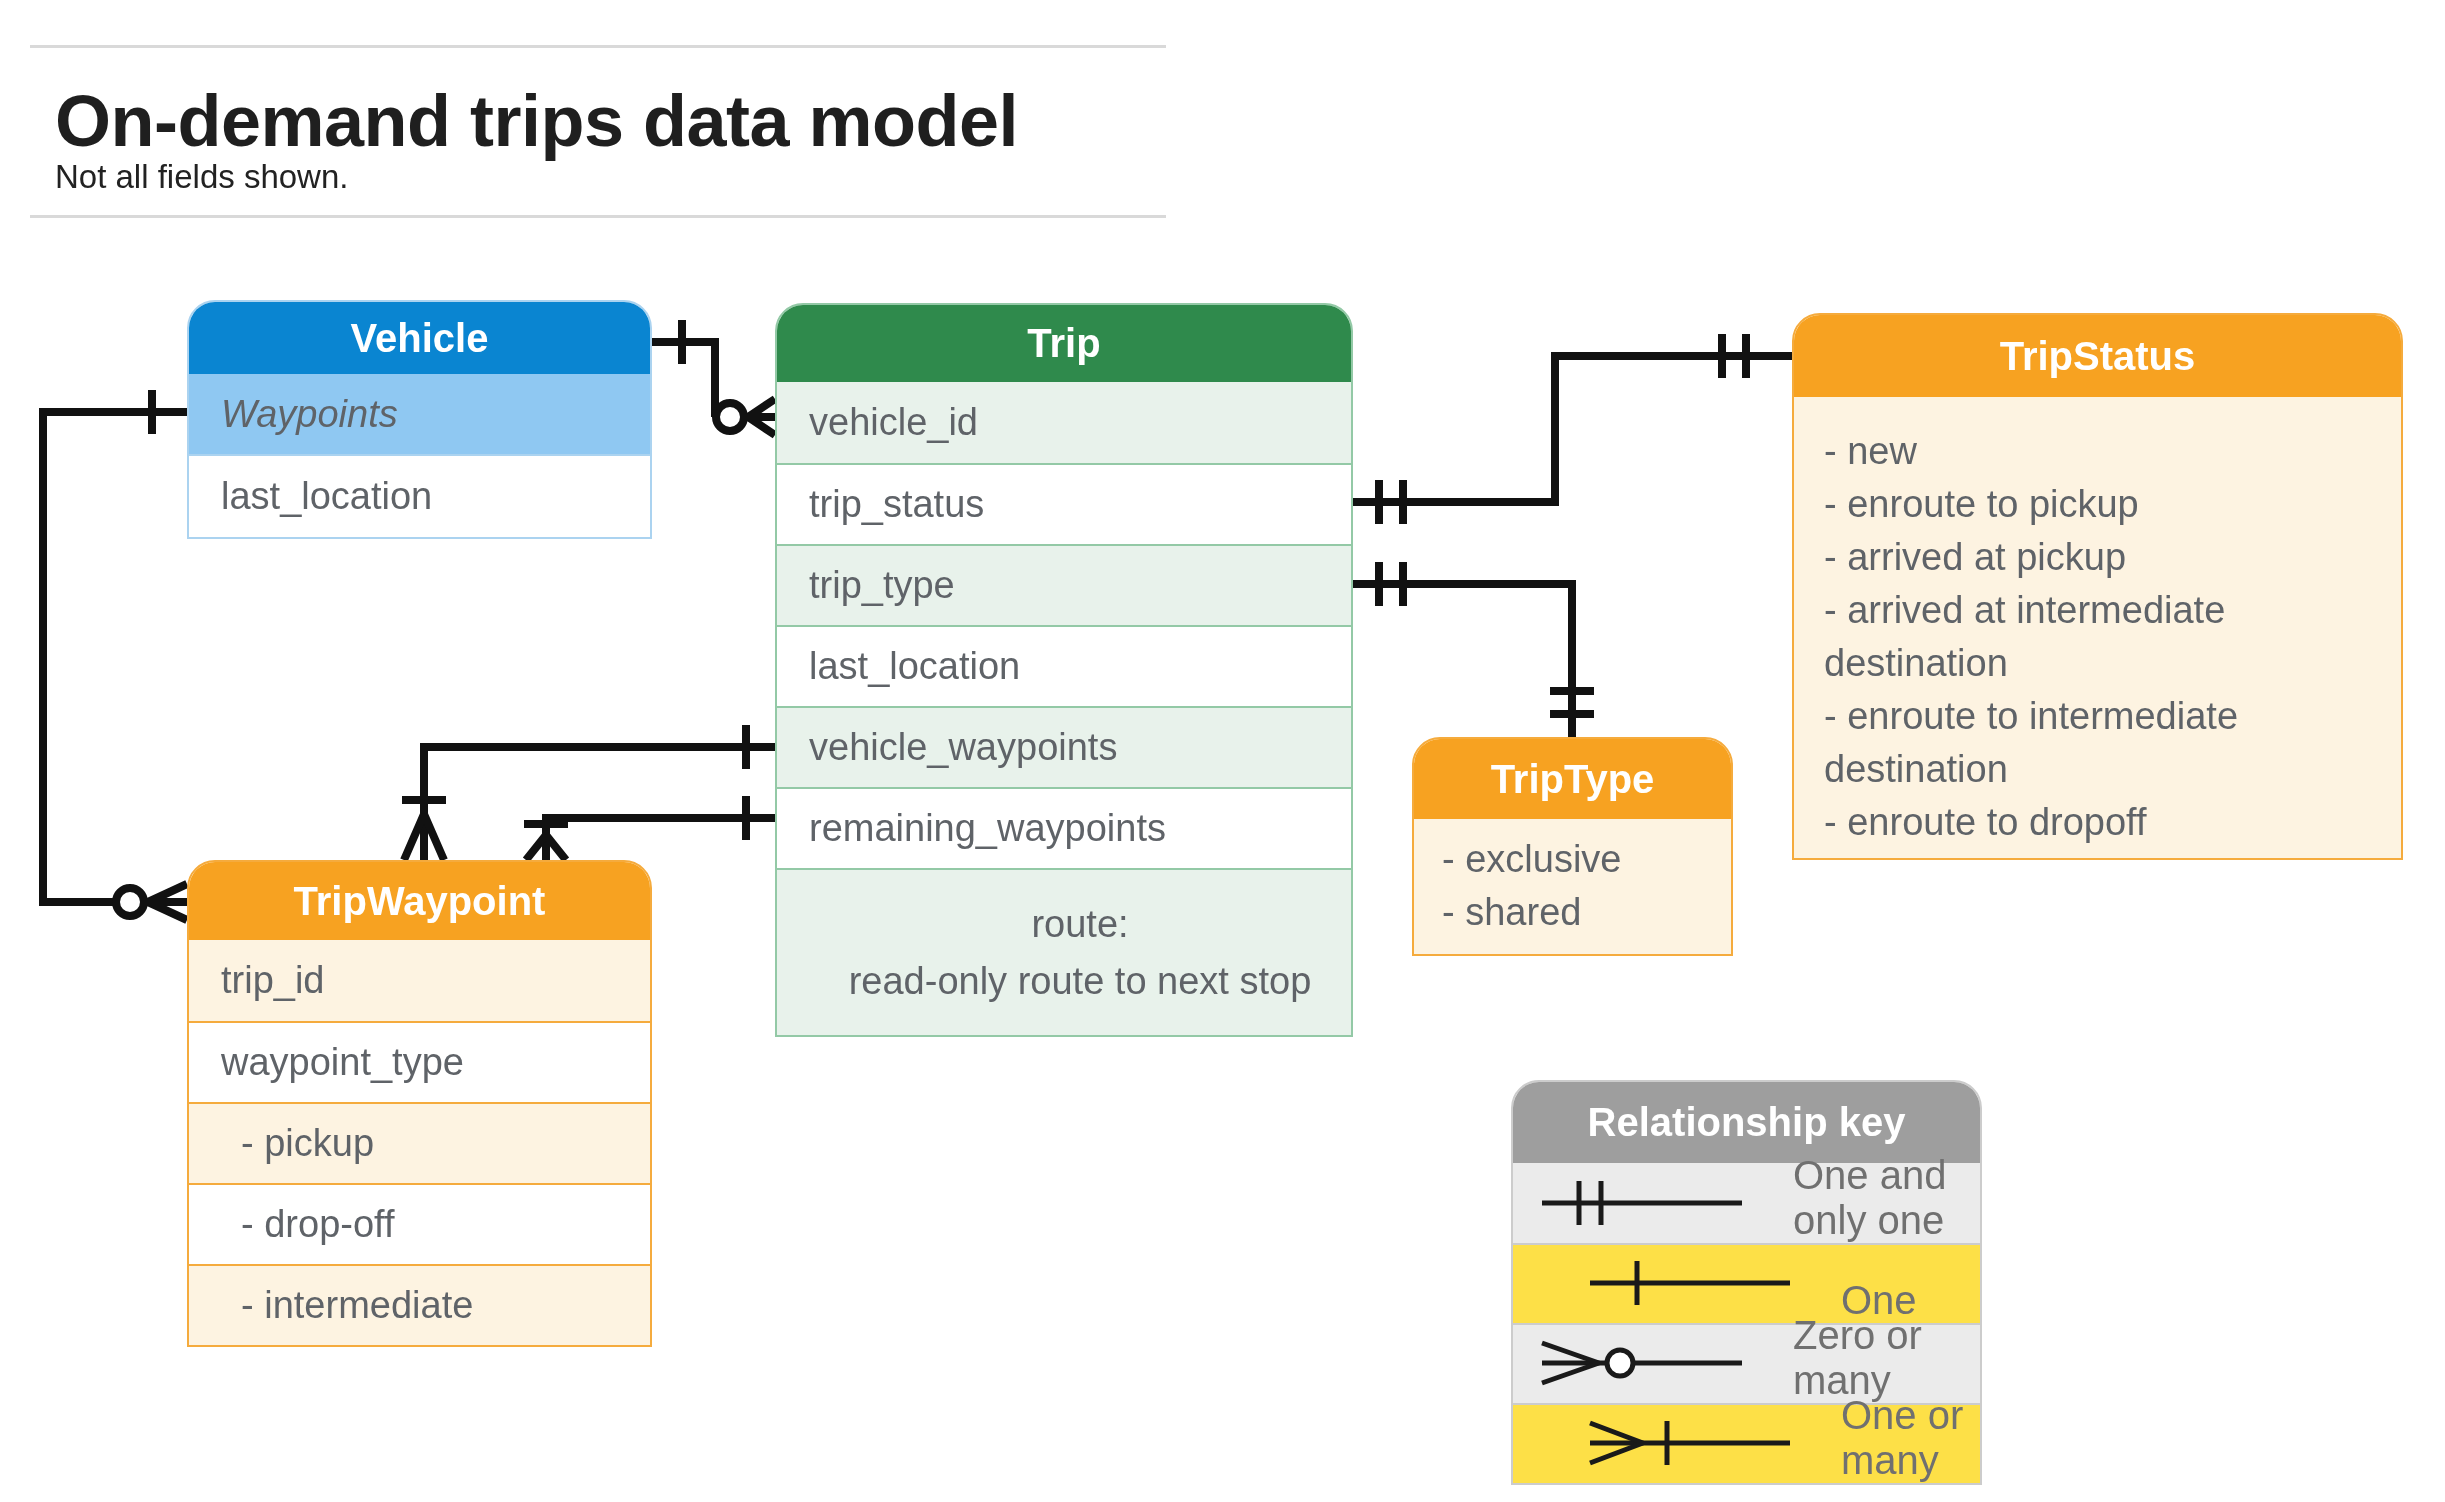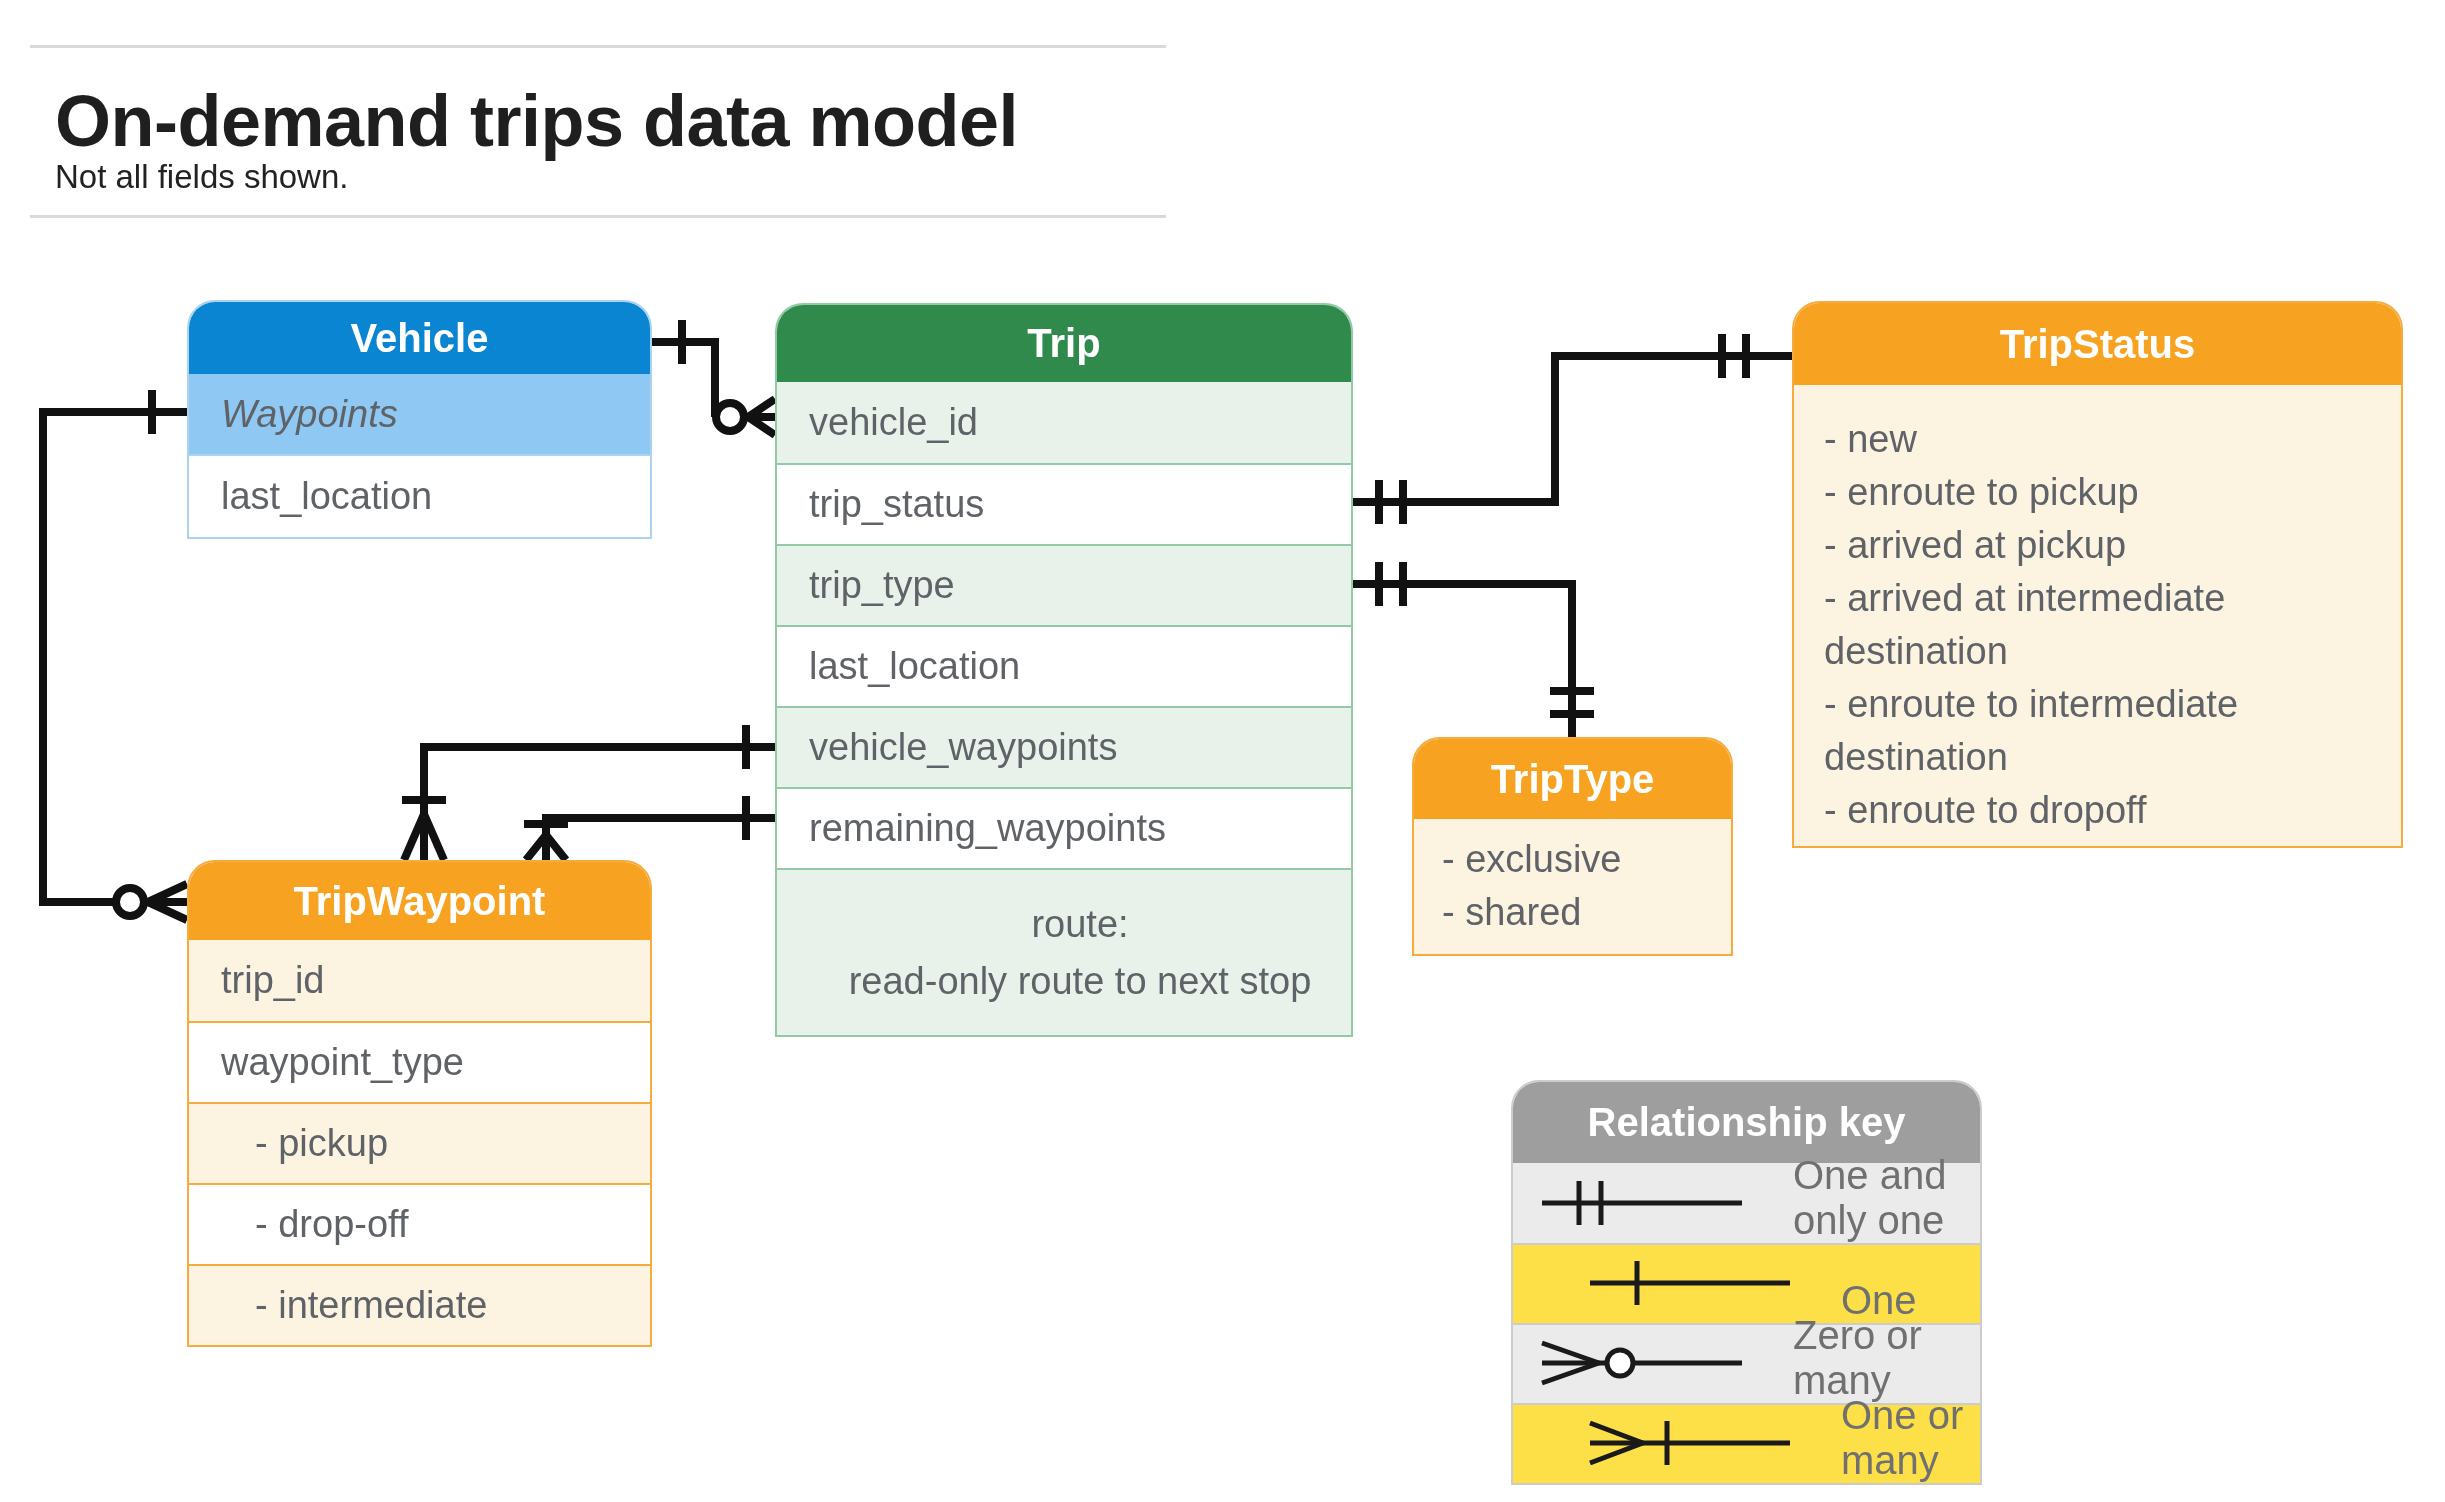--- a/index.html
+++ b/index.html
@@ -28,34 +28,34 @@
   .trip .hdr { background:#2f8a4c; height:77px; }
   .trip .row { height:81px; border-top:2px solid #93c9a6; }
   .row.green-lt { background:#e8f2eb; }
   .row.white { background:#ffffff; }
   .trip .row.route { height:167px; flex-direction:column; align-items:center; justify-content:center; gap:14px; }
 
   
   .orange-box { border:2px solid #f5ab3d; }
   .orange-box .hdr { background:#f7a221; }
   .row.cream { background:#fdf3e1; }
-  .tripstatus { left:1792px; top:301px; width:611px; }
+  .tripstatus { left:1792px; top:313px; width:611px; }
   .tripstatus .hdr { height:82px; }
   .tripstatus .body { background:#fdf3e1; height:461px; padding:28px 0 0 30px; }
   .tripstatus .body div { font-size:38px; color:#5f6368; line-height:53px; }
 
   .triptype { left:1412px; top:737px; width:321px; }
   .triptype .hdr { height:80px; }
   .triptype .body { background:#fdf3e1; height:135px; padding:14px 0 0 28px; }
   .triptype .body div { font-size:38px; color:#5f6368; line-height:53px; }
 
   .tripwaypoint { left:187px; top:860px; width:465px; }
   .tripwaypoint .hdr { height:78px; }
   .tripwaypoint .row { height:81px; border-top:2px solid #f5ab3d; }
-  .row.indent { padding-left:66px; }
+  .row.indent { padding-left:52px; }
 
   
   .legend { left:1511px; top:1080px; width:471px; border:2px solid #cccccc; }
   .legend .hdr { background:#9e9e9e; height:81px; }
   .legend .lrow { display:flex; align-items:flex-end; height:80px; border-top:2px solid #cccccc; }
   .lrow.gray-lt { background:#ebebeb; }
   .lrow.white { background:#fde047;padding-left:48px; }
   .lrow svg { margin-left:14px; flex:0 0 auto; }
   .lrow .lbl { font-size:40px; color:#707070; margin-left:36px; }
 

